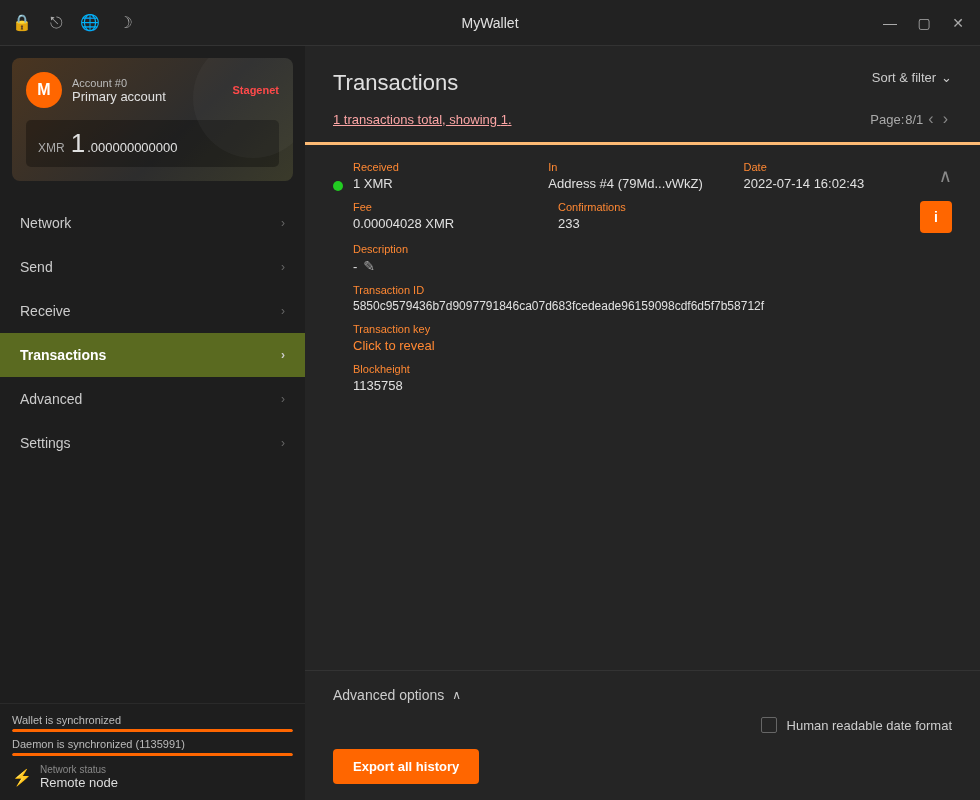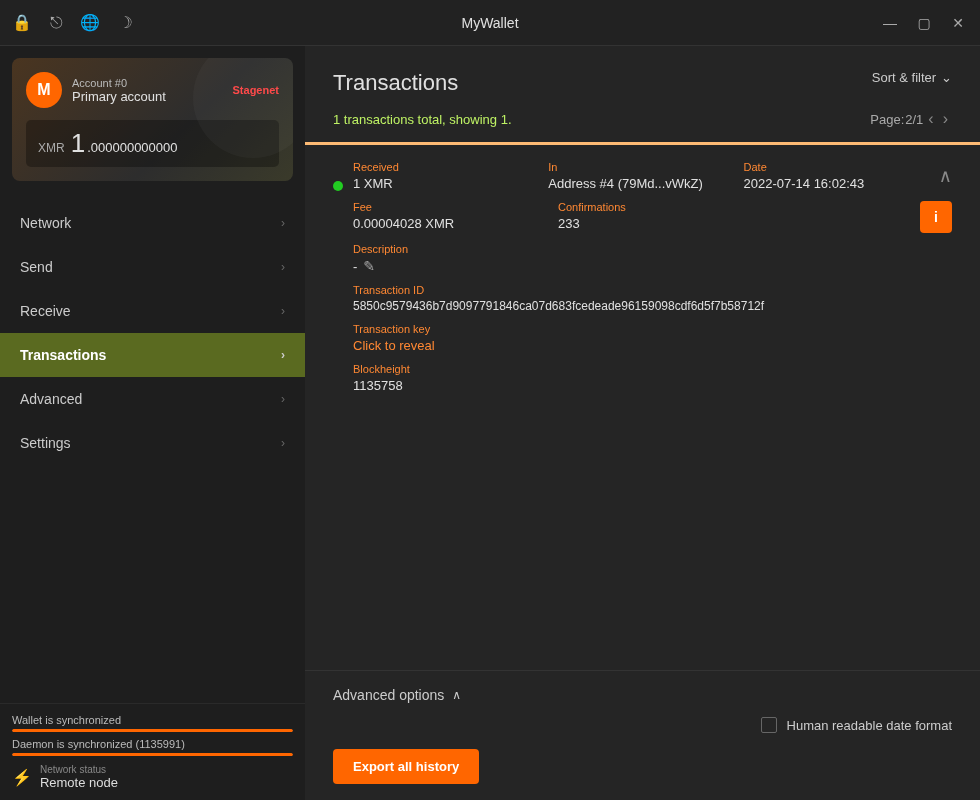--- a/index.html
+++ b/index.html
@@ -257,21 +257,21 @@
     
     .pagination-row {
       padding: 0 28px 12px;
       display: flex;
       align-items: center;
       justify-content: space-between;
       font-size: 13px;
       color: #aaa;
     }
     .tx-count-text { color: #aaa; }
-    .tx-count-text span { color: #bef264; }
+    .tx-count-text span { color: #fca5a5; text-decoration: underline; }
     .pagination-controls {
       display: flex;
       align-items: center;
       gap: 1px;
     }
     .page-nav-btn {
       color: #888;
       cursor: pointer;
       font-size: 16px;
       background: none;
@@ -510,21 +510,21 @@
         <span>⌄</span>
       </button>
     </div>
 
     <div class="pagination-row">
       <span class="tx-count-text">
         <span>1 transactions total, showing </span><span>1</span><span>.</span>
       </span>
       <div class="pagination-controls">
         <span>Page:</span>
-        <span>2/1</span>
+        <span>8/1</span>
         <button class="page-nav-btn">‹</button>
         <button class="page-nav-btn">›</button>
       </div>
     </div>
 
     <div class="tx-list">
 
       <div class="tx-item">
         <div class="tx-row-with-dot">
           <div class="tx-status-dot" style="background:#22cc22"></div>

